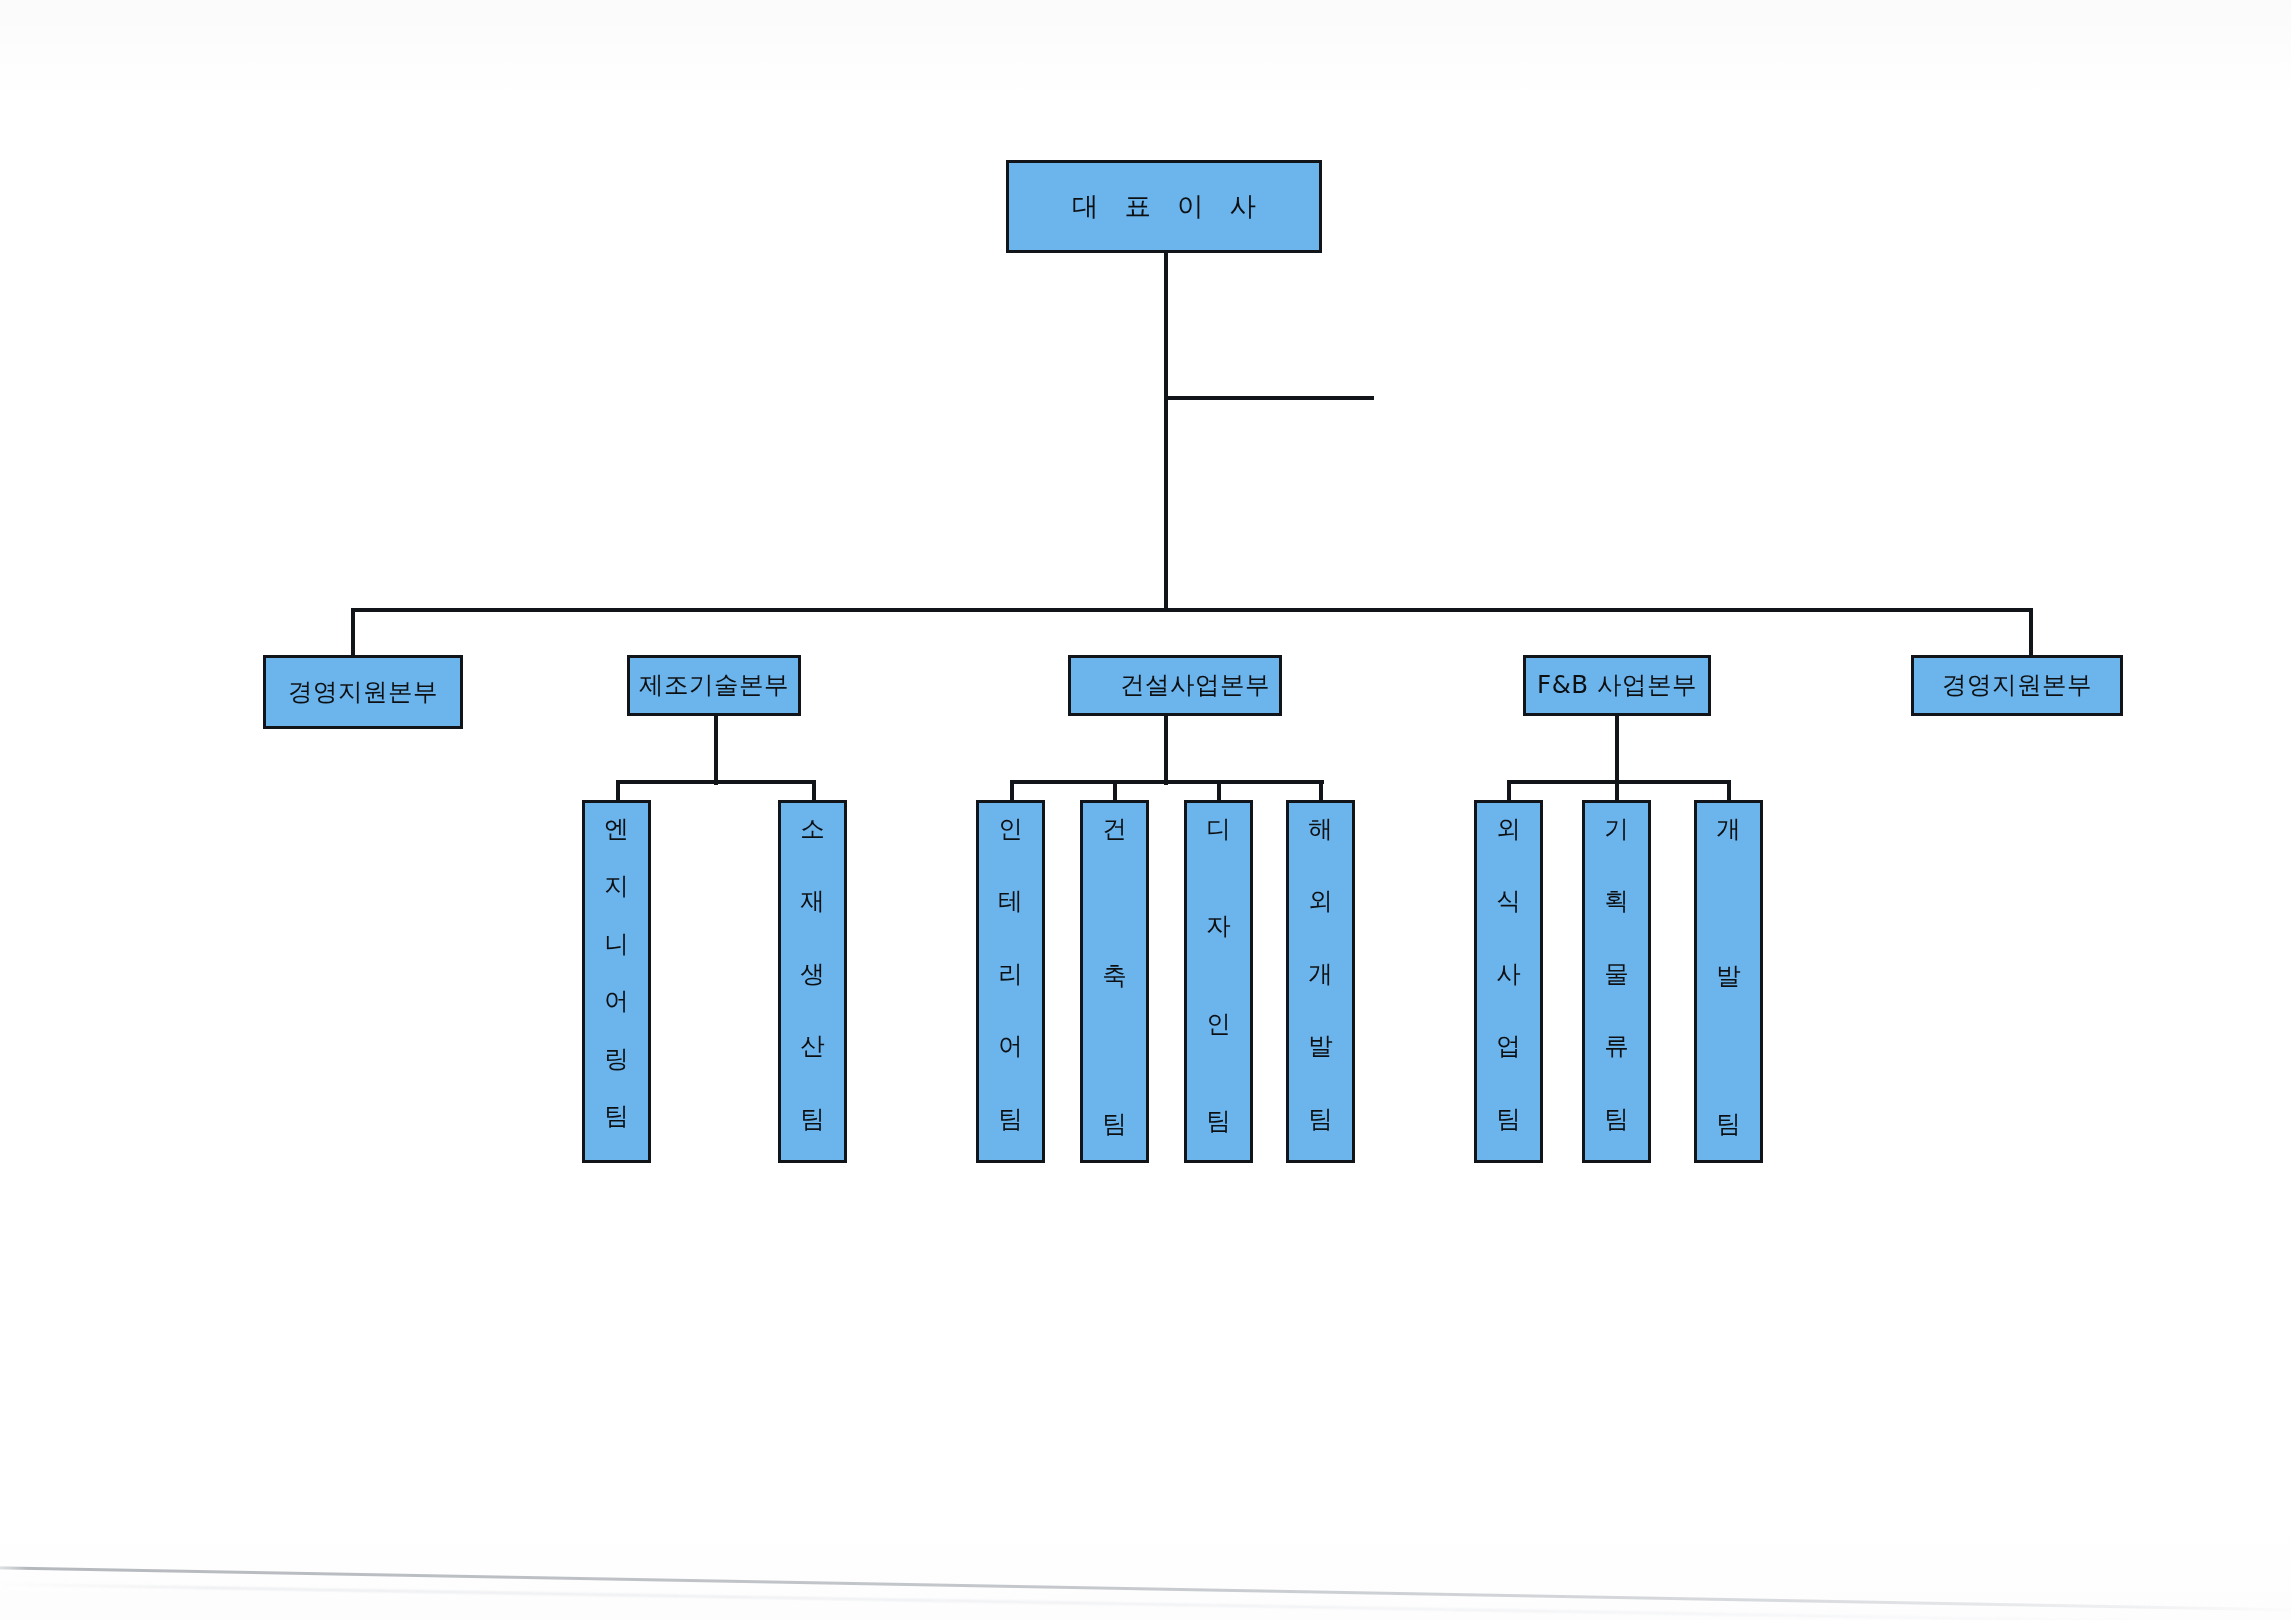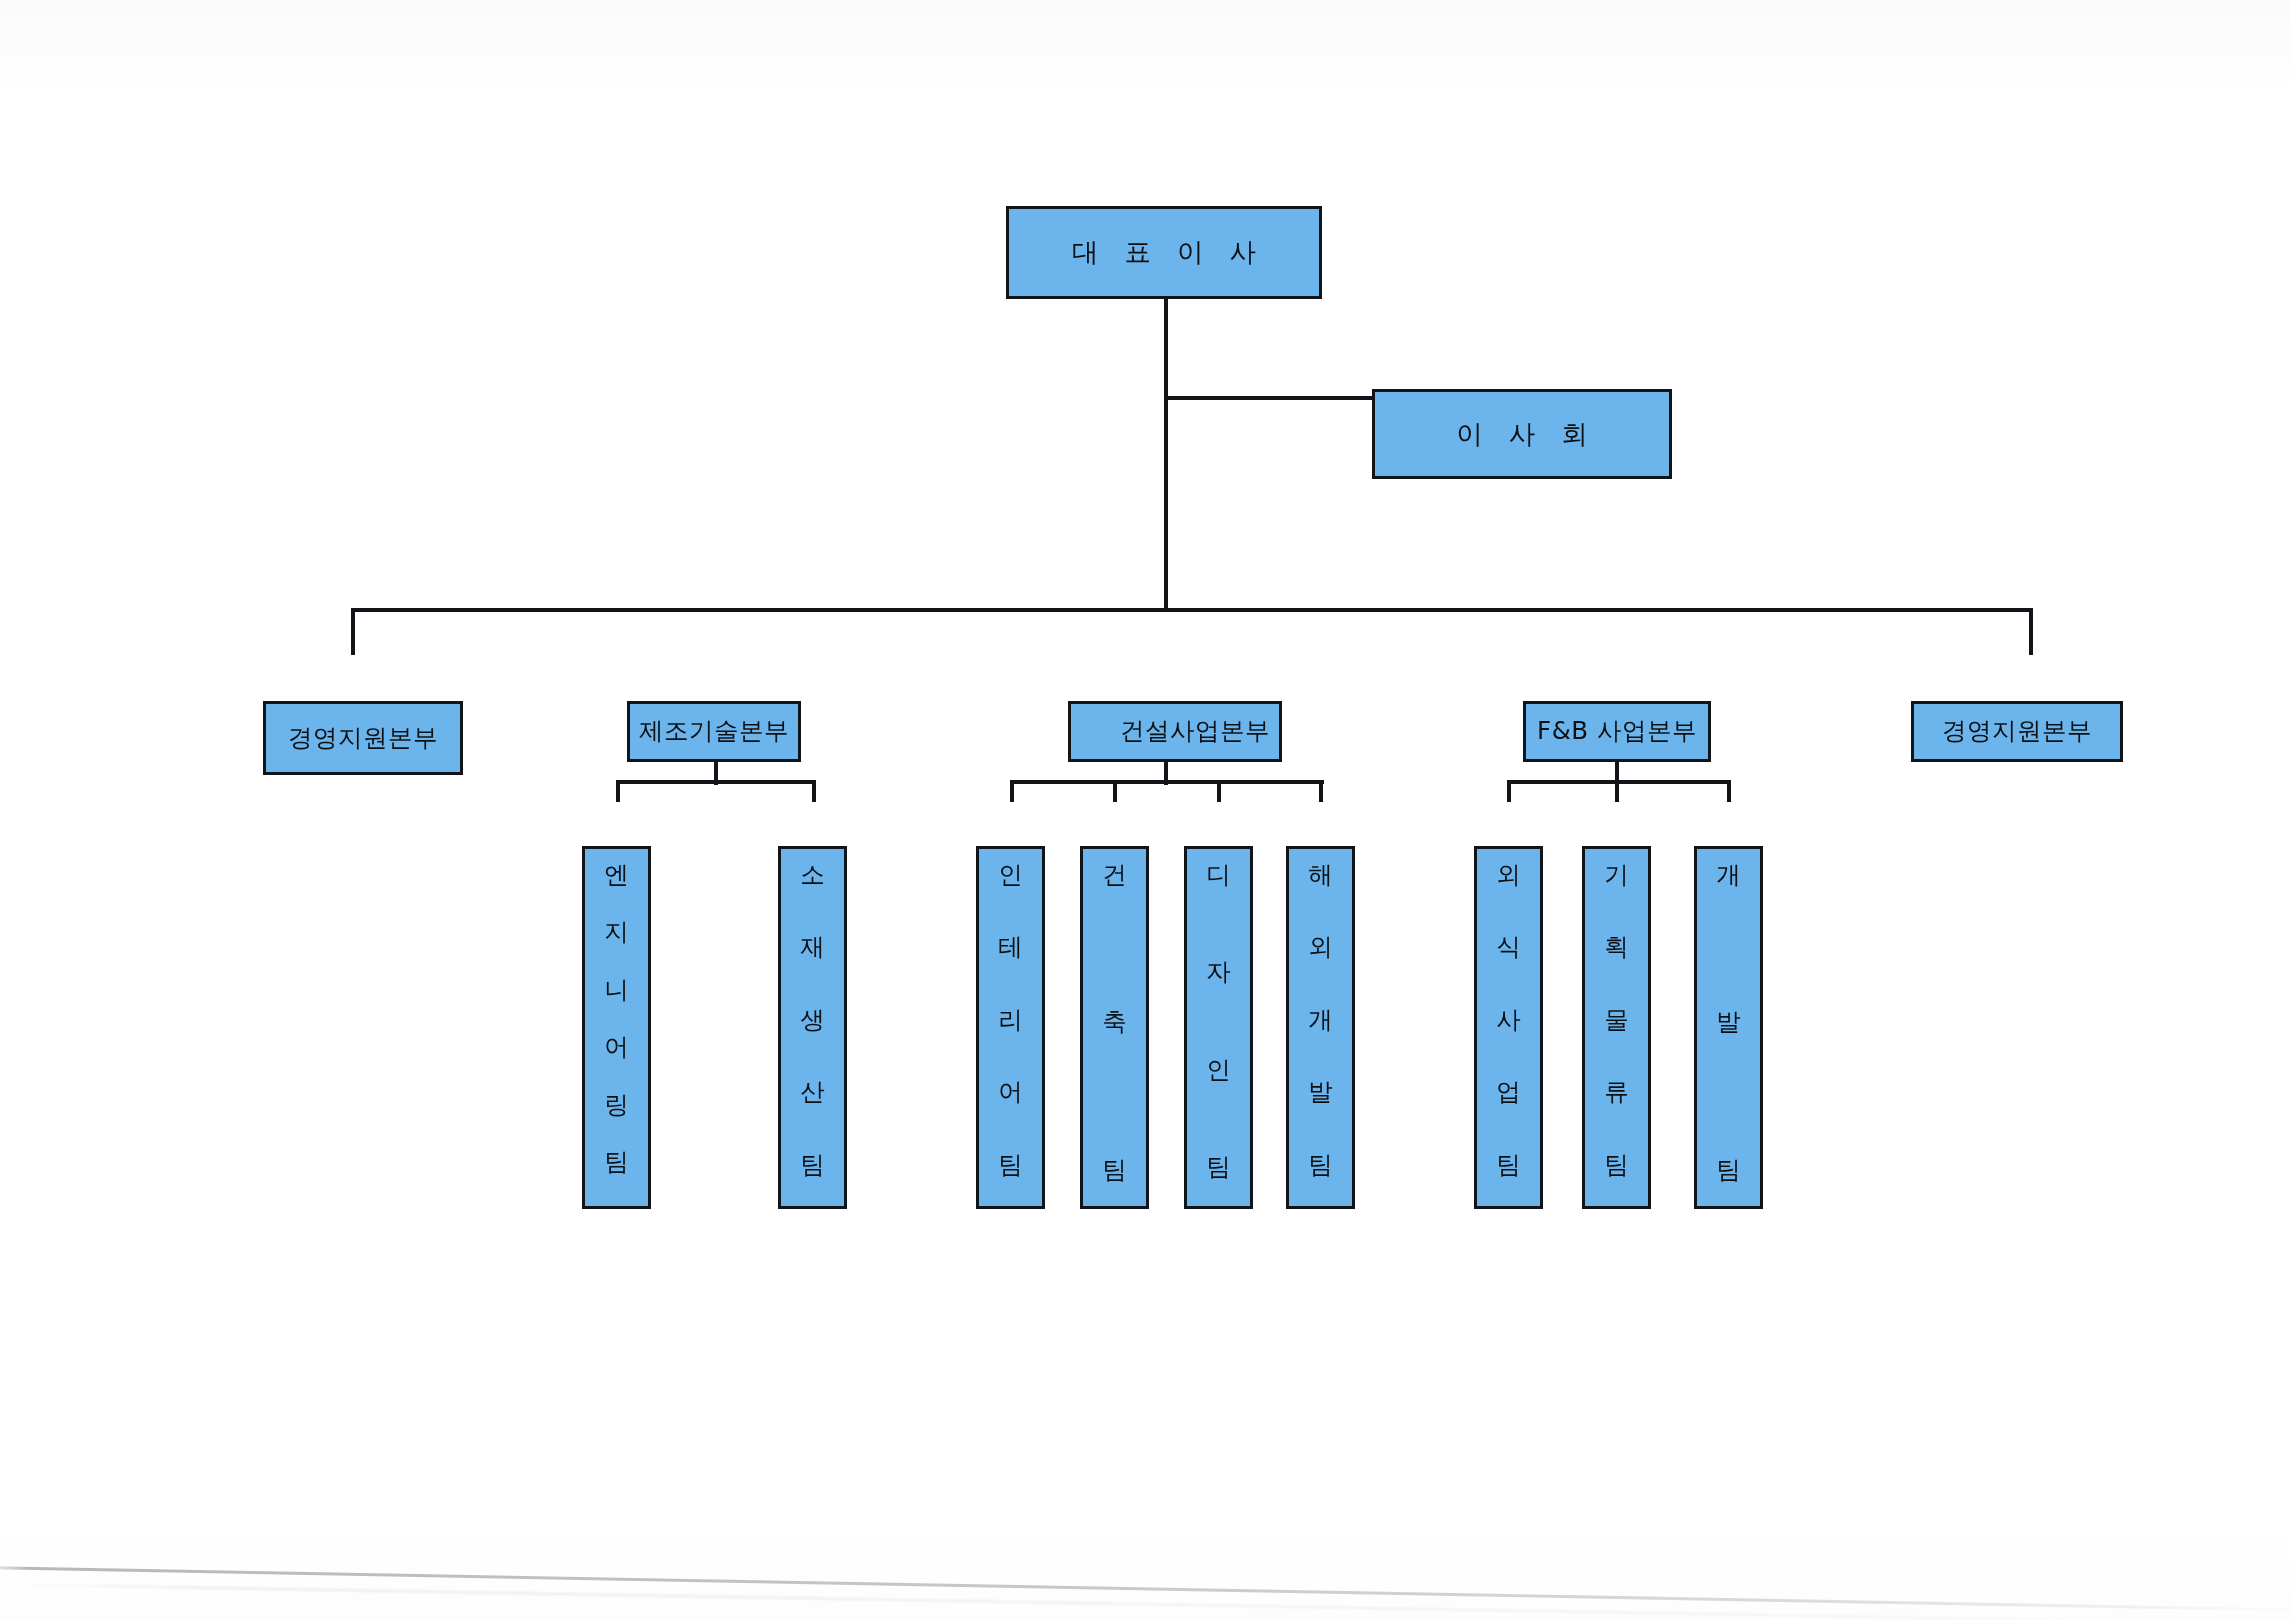--- a/index.html
+++ b/index.html
@@ -69,21 +69,20 @@
   .node {
     position: absolute;
     box-sizing: border-box;
     background: #6cb4ec;
     border: 3.9px solid #111418;
     display: flex;
     align-items: center;
     justify-content: center;
     color: #0d1013;
     z-index: 3;
-    margin-top: 46px;
   }
   .node .label {
     display: block;
     text-align: center;
     line-height: 1.15;
   }
 
   
   .node.exec .label {
     font-size: 26.5px;
@@ -155,23 +154,20 @@
   <div class="conn v" style="left:1615px; top:716px; height:69px;"></div>
   <div class="conn h" style="left:1507px; top:780px; width:223px;"></div>
   <div class="conn v" style="left:1507px; top:780px; height:21.6px;"></div>
   <div class="conn v" style="left:1615px; top:780px; height:21.6px;"></div>
   <div class="conn v" style="left:1727px; top:780px; height:21.6px;"></div>
 
   <div class="node exec" style="left:1006px; top:160px; width:316px; height:93px;">
     <span class="label">대 표 이 사</span>
   </div>
 
-  <div class="node exec" style="left:1372px; top:343px; width:300px; height:90px;">
-    <span class="label">이 사 회</span>
-  </div>
 
   <div class="node division" style="left:263px; top:655px; width:200px; height:74px;">
     <span class="label">경영지원본부</span>
   </div>
 
   <div class="node division" style="left:627px; top:655px; width:174px; height:61px;">
     <span class="label">제조기술본부</span>
   </div>
 
   <div class="node division" style="left:1068px; top:655px; width:214px; height:61px;padding-left:40px;">

